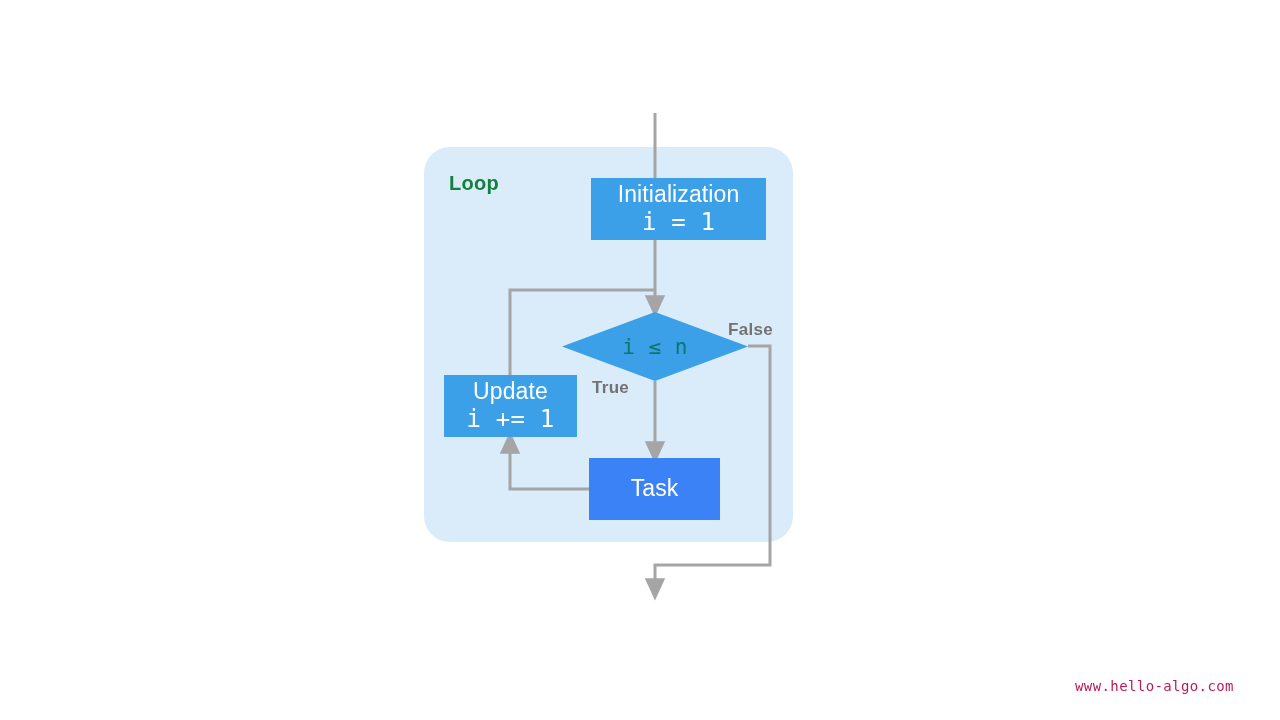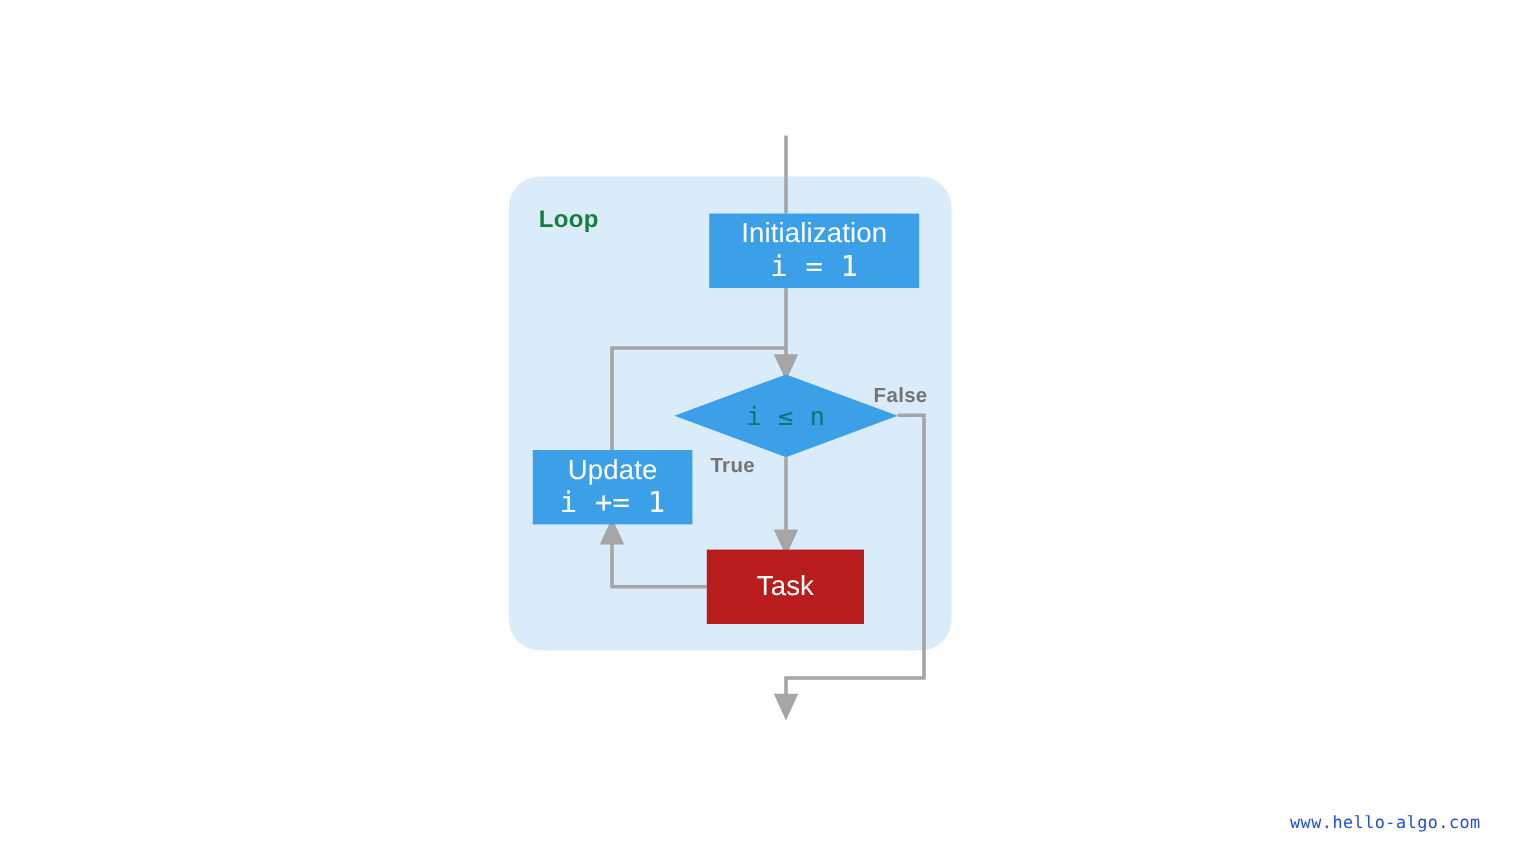--- a/index.html
+++ b/index.html
@@ -43,21 +43,21 @@
     letter-spacing: 0.2px;
   }
   .terminal {
     background: #808080;
     border-radius: 11px;
   }
   .process {
     background: #3ba0e8;
   }
   .task {
-    background: #b91c1c;
+    background: #3b82f6;
   }
   .loop-container {
     position: absolute;
     background: #daebf9;
     border-radius: 26px;
   }
   .loop-label {
     position: absolute;
     color: #15803d;
     font-family: "Liberation Sans", sans-serif;
@@ -86,21 +86,21 @@
     position: absolute;
     color: #737373;
     font-family: "Liberation Sans", sans-serif;
     font-size: 17px;
     font-weight: bold;
     letter-spacing: 0.3px;
     white-space: nowrap;
   }
   .watermark {
     position: absolute;
-    color: #1d4ed8;
+    color: #be185d;
     font-family: "DejaVu Sans Mono", monospace;
     font-size: 14px;
     letter-spacing: 0.4px;
     white-space: nowrap;
   }
 </style>
 </head>
 <body>
 
 <div id="canvas">

